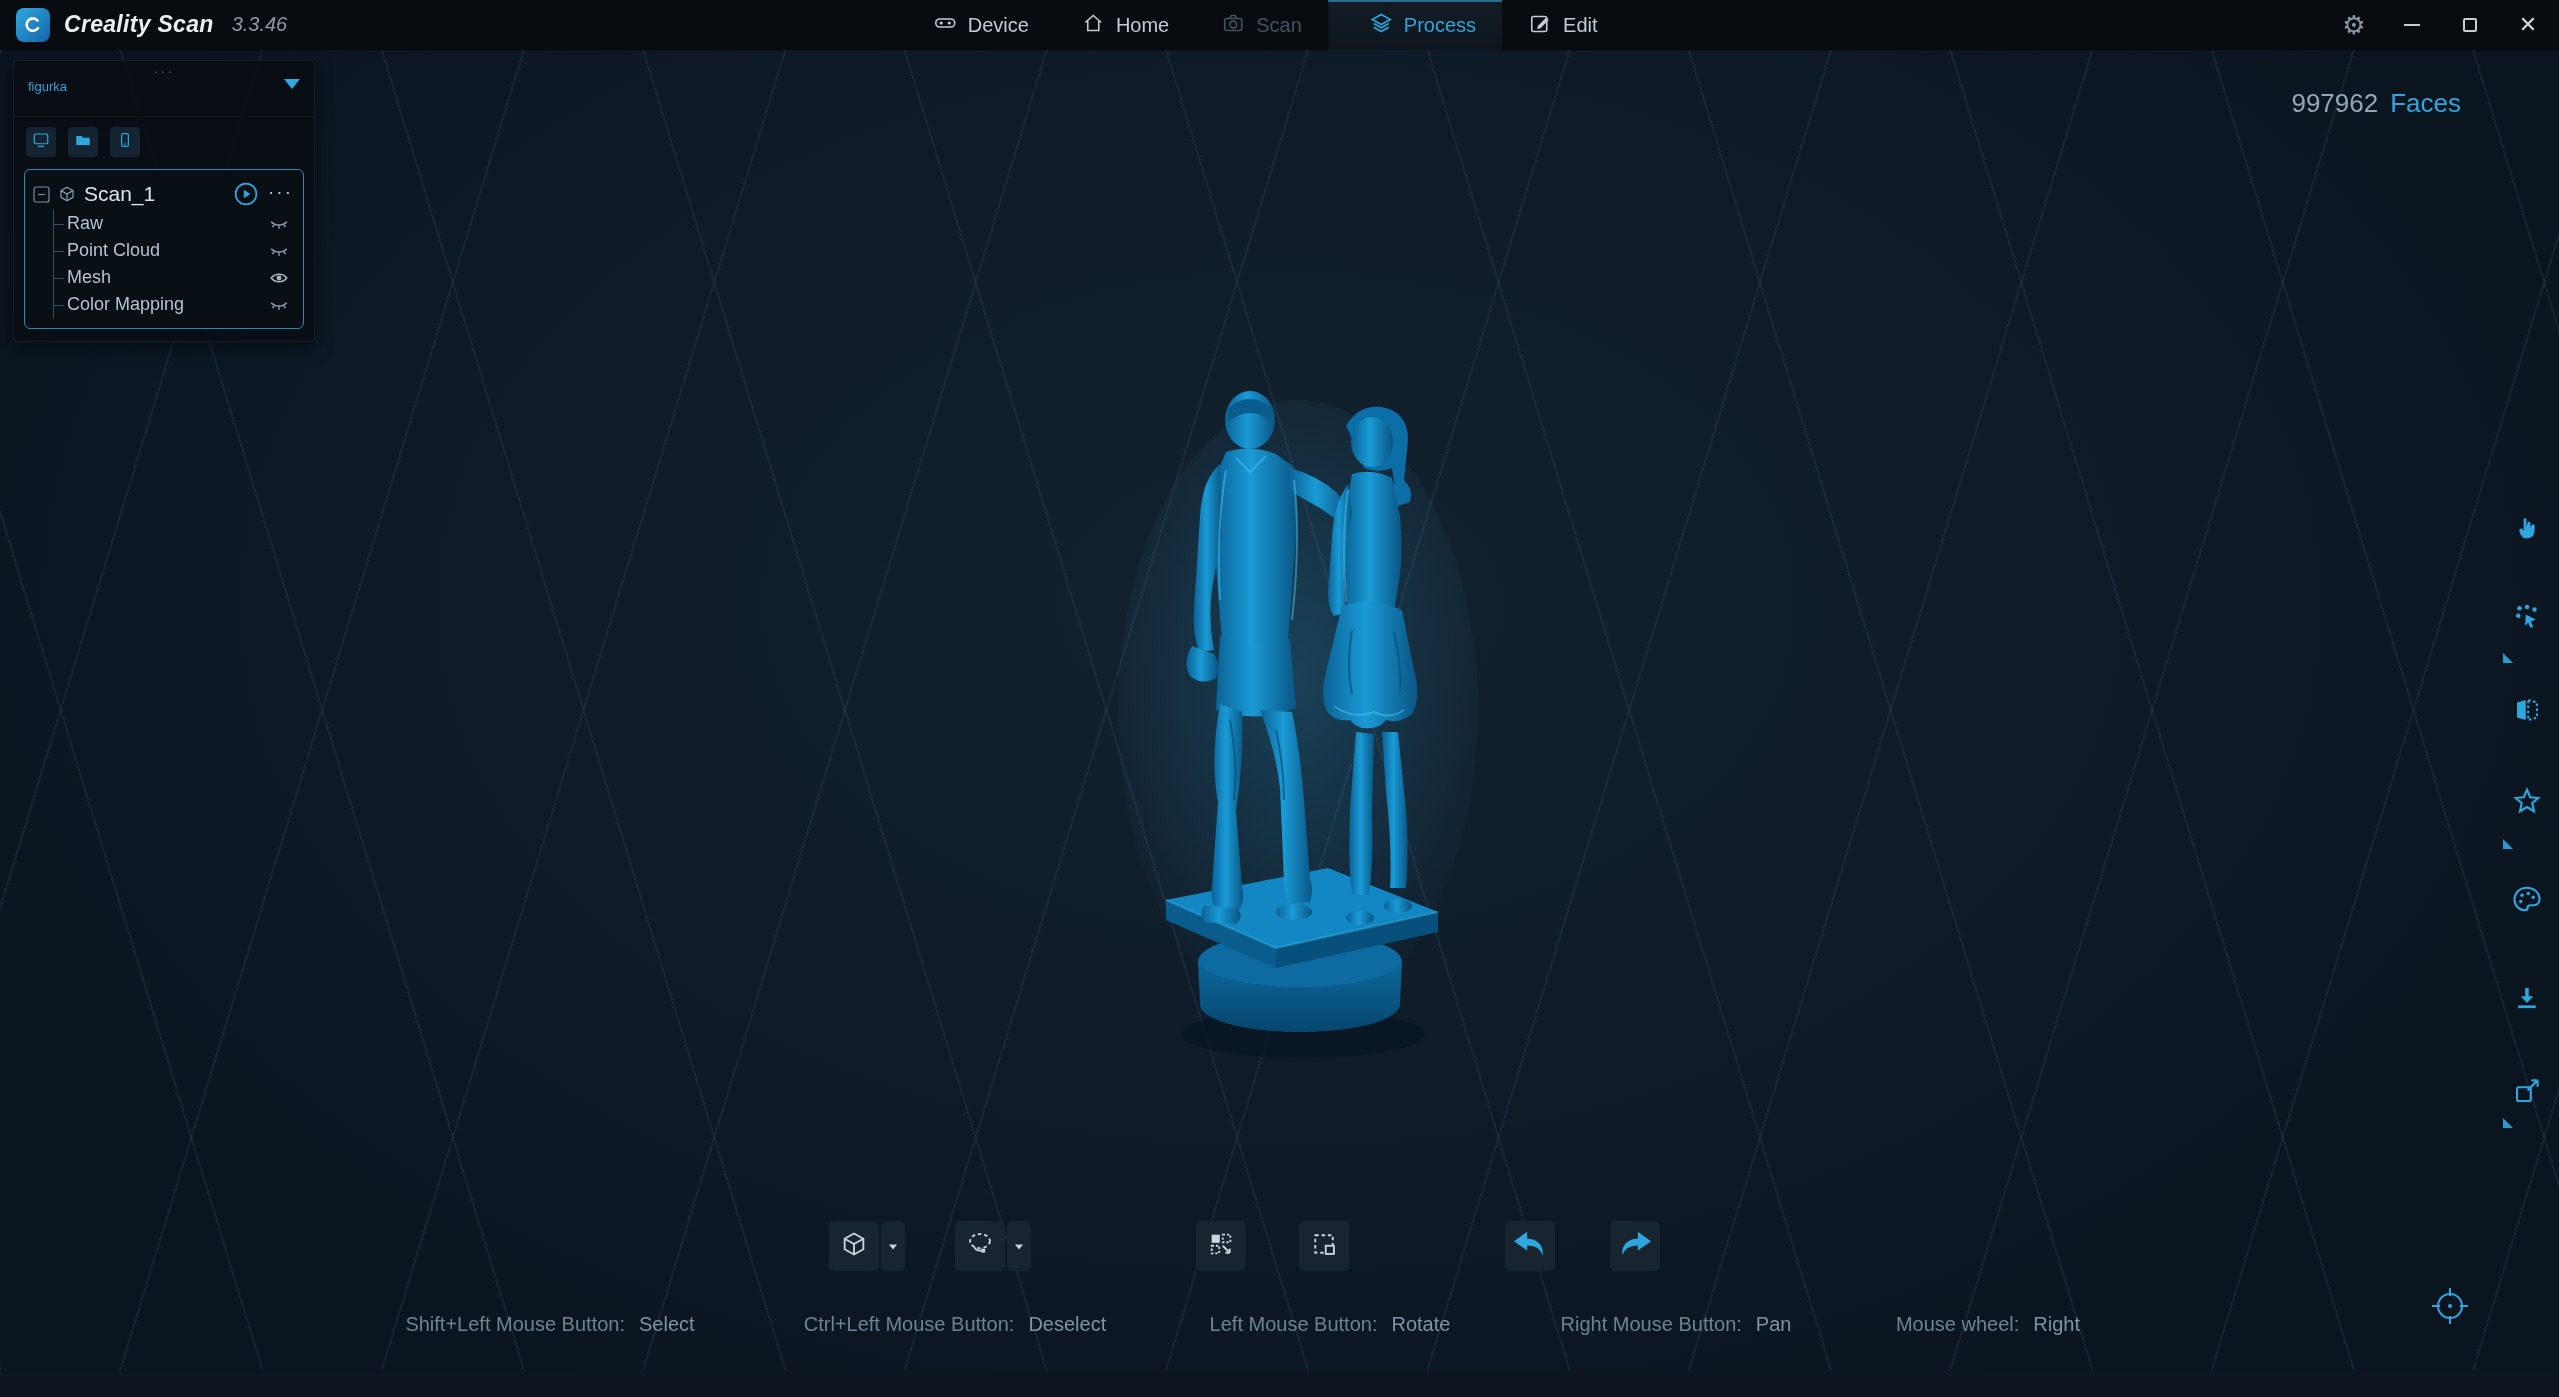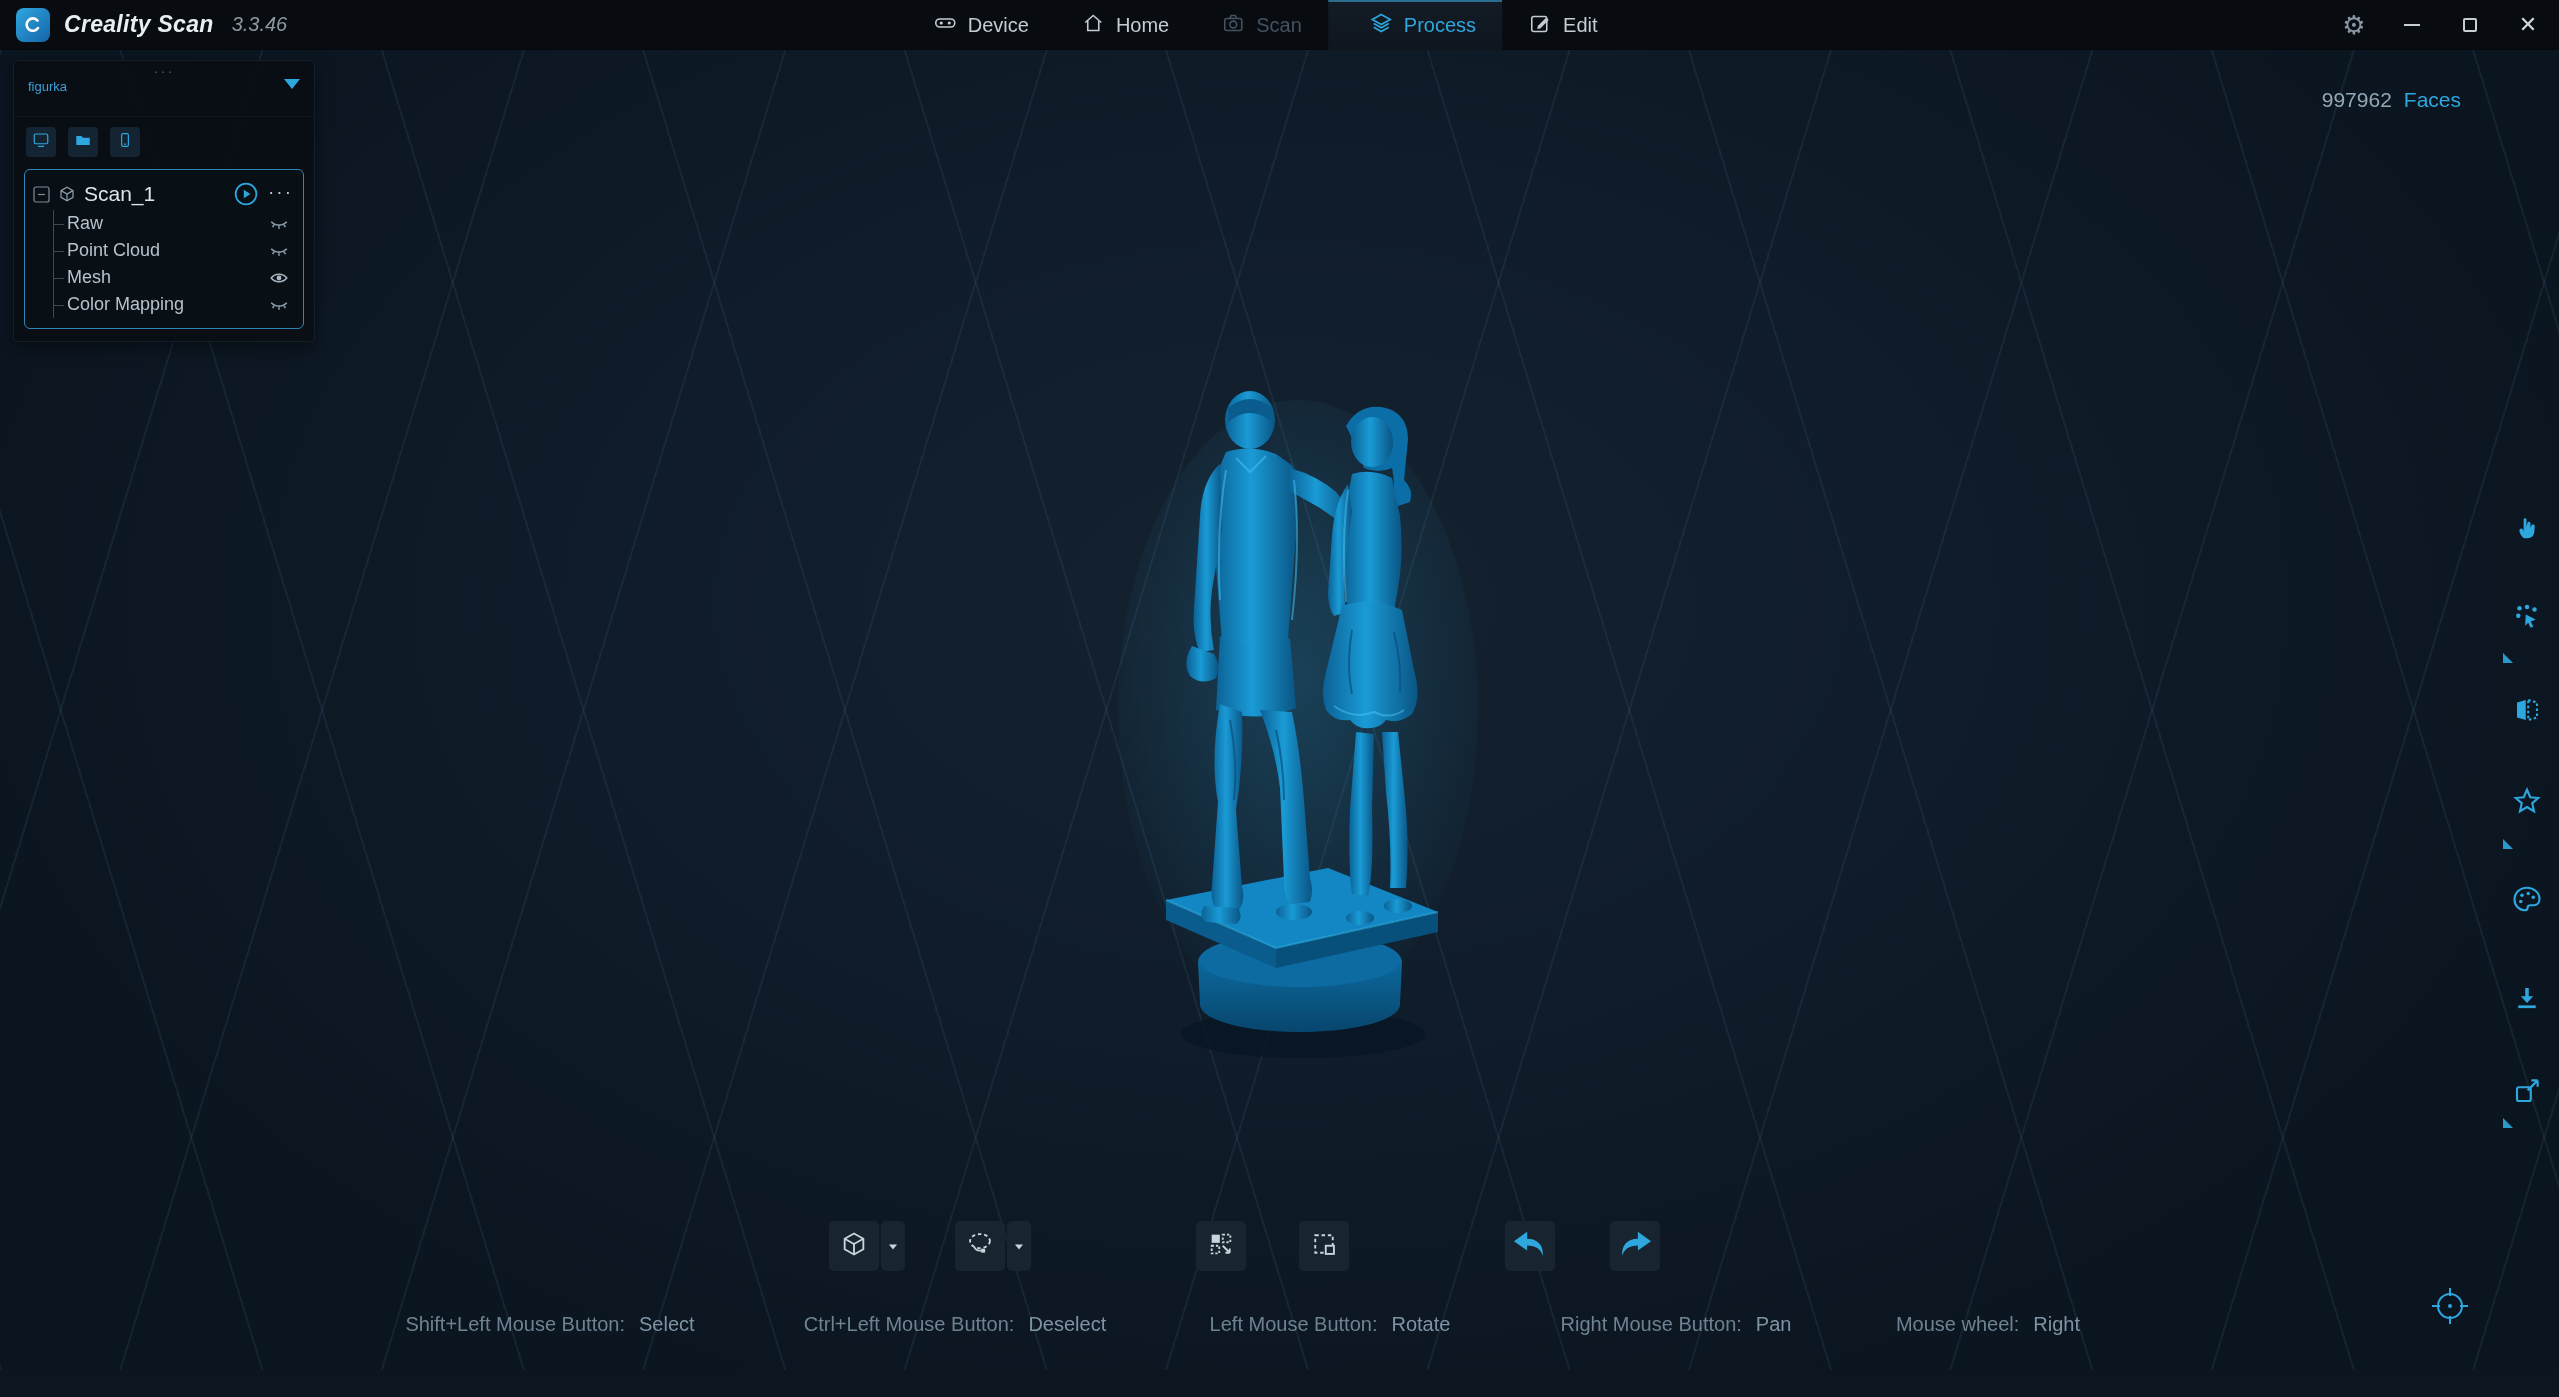--- a/index.html
+++ b/index.html
@@ -27,21 +27,21 @@
 
   
   .viewport { position:absolute; top:50px; left:0; right:0; bottom:27px;
     background-image:
       repeating-linear-gradient(107deg, rgba(64,100,132,0.17) 0 2px, transparent 2px 250px),
       repeating-linear-gradient(73deg,  rgba(64,100,132,0.17) 0 2px, transparent 2px 250px),
       radial-gradient(1400px 900px at 50% 42%, #142230 0%, #0f1b28 55%, #0b1520 100%);
   }
   .statue { position:absolute; left:1108px; top:290px; width:380px; height:740px; }
 
-  .faces { position:absolute; top:38px; right:98px; display:flex; gap:12px; font-size:21px; }
+  .faces { position:absolute; top:38px; right:98px; display:flex; gap:12px; font-size:26px; }
   .faces .num { color:#93a7b6; }
   .faces .lbl { color:#2ea7de; }
 
   
   .side-btn { position:absolute; right:14px; width:36px; height:36px; display:flex; align-items:center; justify-content:center; color:#2ea7de; }
   .side-btn svg { stroke:currentColor; fill:none; stroke-width:1.7; }
   .flyout-tri { position:absolute; right:46px; width:0; height:0; border-bottom:10px solid #2ea7de; border-right:10px solid transparent; opacity:.9; }
 
   
   .btn-group { position:absolute; display:flex; gap:2px; }

